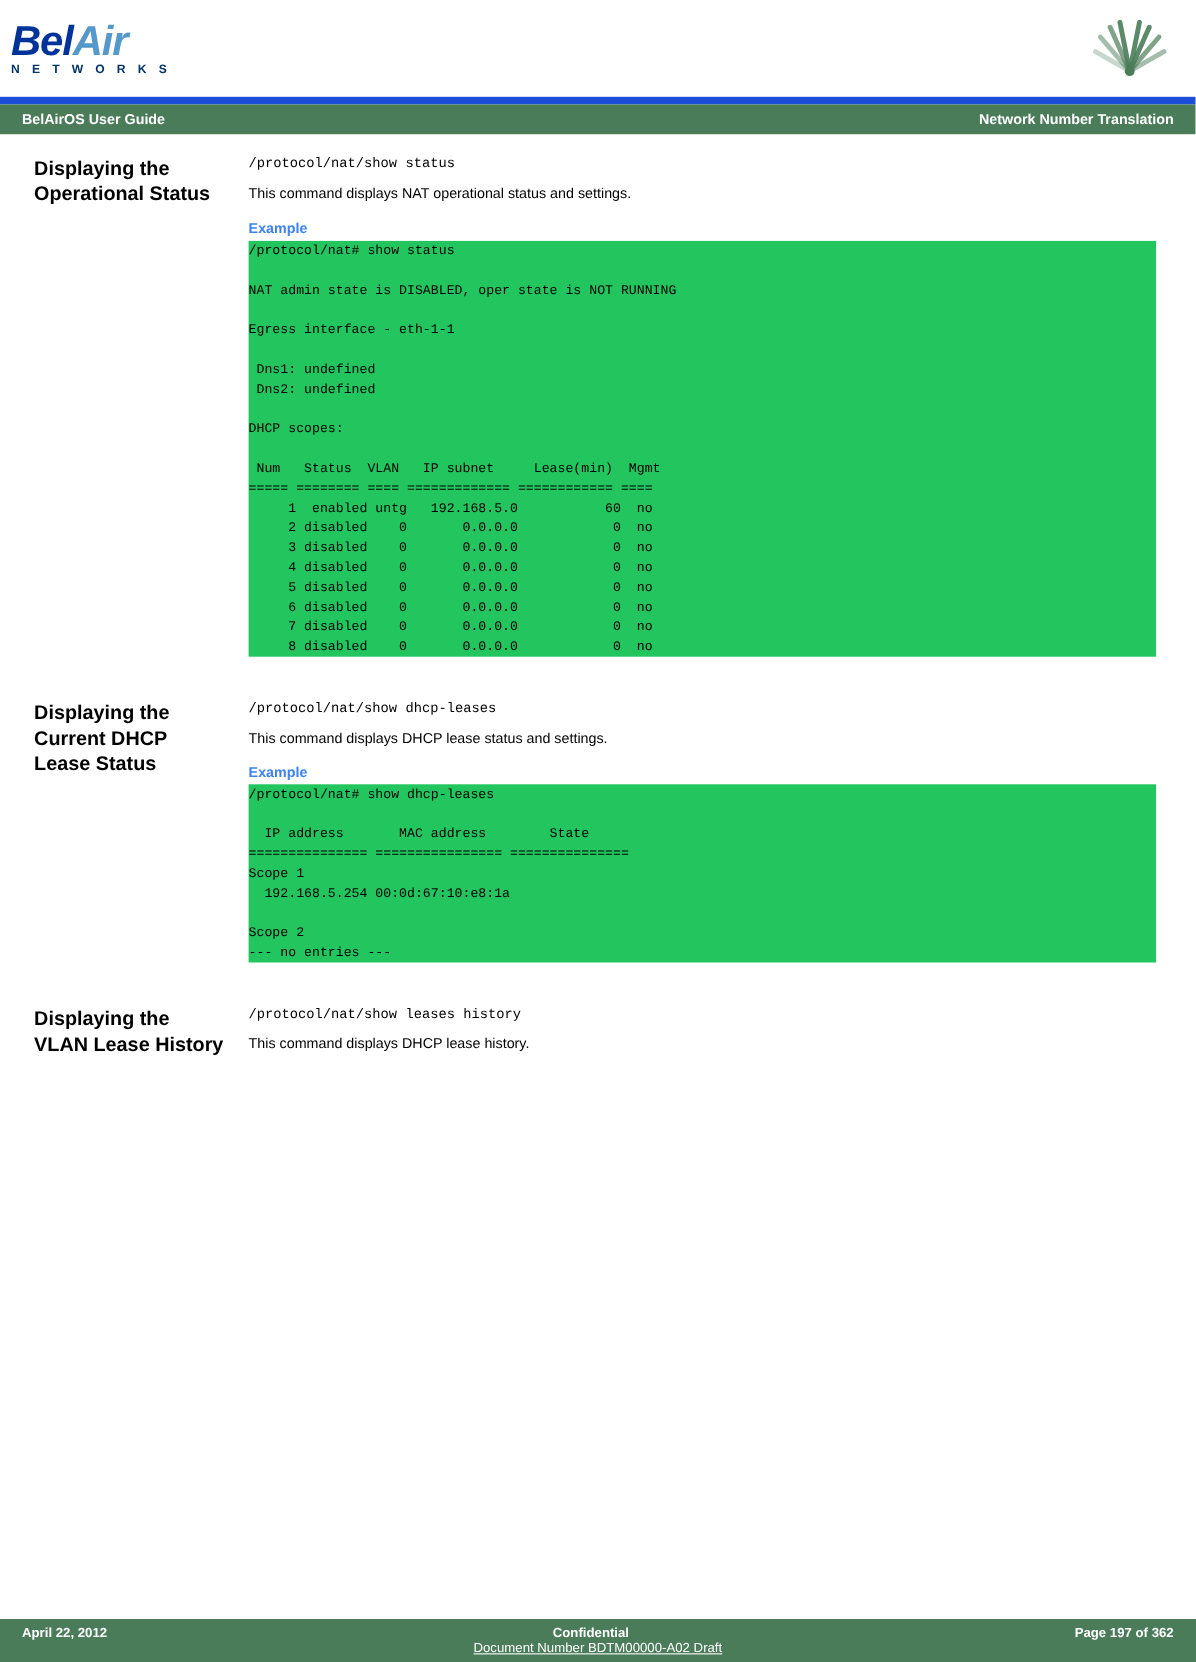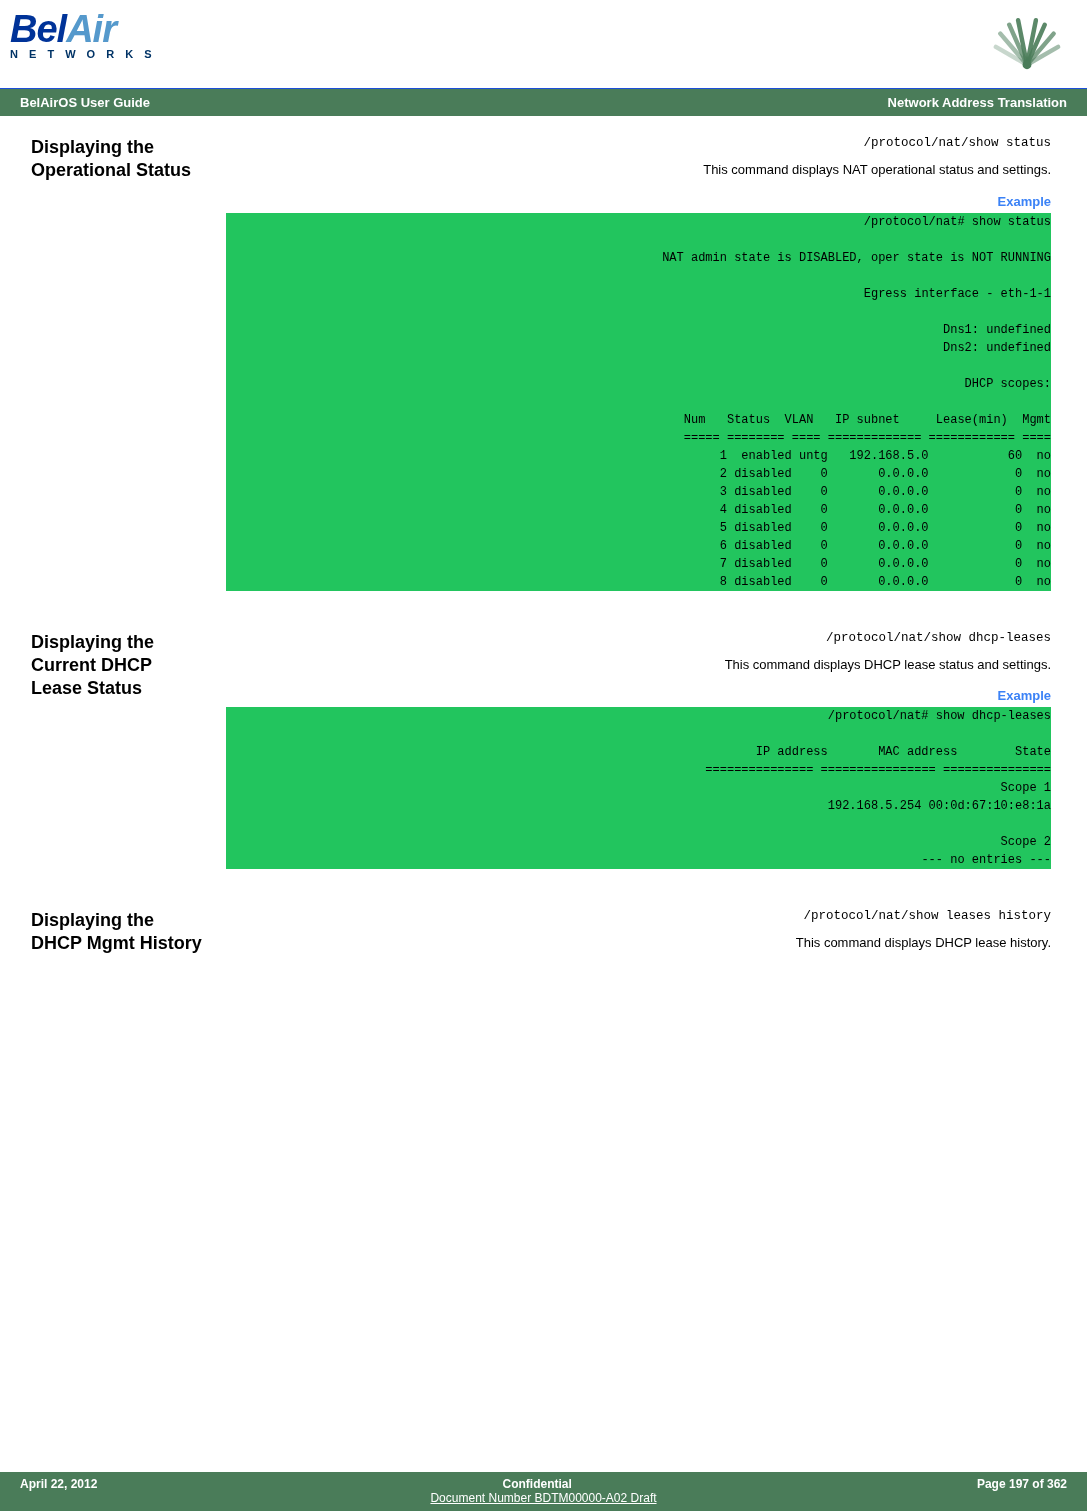--- a/index.html
+++ b/index.html
@@ -9,23 +9,23 @@
       background: #fff;
       color: #000;
       width: 1087px;
       min-height: 1511px;
     }
 
     
     .header {
       display: flex;
       justify-content: space-between;
-      align-items: flex-start;
+      align-items: center;
       padding: 10px 20px 10px 10px;
-      border-bottom: 1px solid #1d4ed8;
+      border-bottom: 7px solid #1d4ed8;
     }
     .logo-belair {
       display: flex;
       flex-direction: column;
     }
     .logo-belair-text {
       font-size: 36px;
       font-weight: 900;
       color: #003366;
       letter-spacing: -1px;
@@ -68,21 +68,20 @@
 
     .section-heading {
       font-size: 18px;
       font-weight: bold;
       line-height: 1.3;
       margin-bottom: 30px;
     }
 
     .section-block {
       margin-bottom: 40px;
-      text-align: right;
     }
 
     .command-line {
       font-family: 'Courier New', Courier, monospace;
       font-size: 12.5px;
       margin-bottom: 10px;
       white-space: pre;
     }
 
     .description-text {
@@ -157,29 +156,29 @@
         <path d="M 45 60 L 15 25" opacity="0.5"></path>
         <path d="M 45 60 L 10 40" opacity="0.3"></path>
       </g>
       <circle cx="45" cy="60" r="5" fill="#4a7c59"></circle>
     </svg>
   </div>
 </div>
 
 <div class="nav-bar">
   <span>BelAirOS User Guide</span>
-  <span>Network Address Translation</span>
+  <span>Network Number Translation</span>
 </div>
 
 <div class="main-content">
 
   <div class="left-col" style="position: relative; min-height: 846.5px;">
     <div class="section-heading" style="position: absolute; top: 0px; left: 15px; width: 175px; margin-bottom: 0px;">Displaying the Operational Status</div>
     <div class="section-heading" style="position: absolute; top: 494.5px; left: 15px; width: 175px; margin-bottom: 0px;">Displaying the Current DHCP Lease Status</div>
-    <div class="section-heading" style="position: absolute; top: 773px; left: 15px; width: 175px; margin-bottom: 0px;">Displaying the DHCP Mgmt History</div>
+    <div class="section-heading" style="position: absolute; top: 773px; left: 15px; width: 175px; margin-bottom: 0px;">Displaying the VLAN Lease History</div>
   </div>
 
   <div class="right-col">
 
     <div class="section-block">
       <div class="command-line">/protocol/nat/show status</div>
       <div class="description-text">This command displays NAT operational status and settings.</div>
       <div class="example-label">Example</div>
       <div class="code-block">/protocol/nat# show status
 

